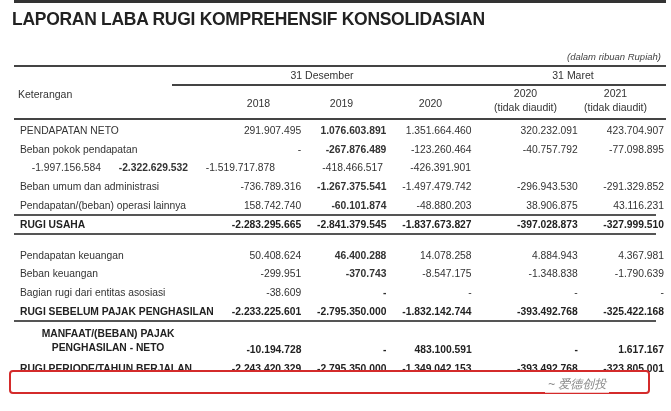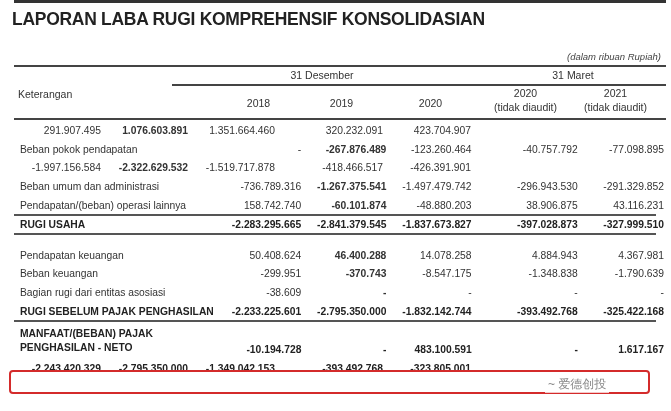--- a/index.html
+++ b/index.html
@@ -25,28 +25,28 @@
     .hdr { position: absolute; font-size: 10.5px; color: #333; text-align: center; }
     .tbl { position: absolute; left: 14px; top: 121px; width: 650px; }
     .row { position: relative; height: 18.8px; display: flex; align-items: center; font-size: 10.3px; }
     .row .label { width: 200px; padding-left: 6px; white-space: nowrap; color: #333; }
     .row .num { text-align: right; color: #333; white-space: nowrap; }
     .c1 { width: 87px; } .c2 { width: 87px; font-weight: bold; } .c3 { width: 87px; } .c4 { width: 88px; padding-left: 20px; } .c5 { width: 88px; }
     .row.bold .label, .row.bold .num { font-weight: bold; color: #222; }
     .row.ul::after { content: ""; position: absolute; left: 0; right: 8px; bottom: -1px; height: 2px; background: #555; }
     .gap { height: 12px; }
     .row.two { height: 34px; align-items: flex-end; padding-bottom: 2px; }
-    .row.two .label { white-space: normal; line-height: 14px; width: 180px; }
+    .row.two .label { white-space: normal; line-height: 14px; width: 180px; text-align: center; }
     .highlight {
       position: absolute; left: 9px; top: 370px; width: 641px; height: 24px;
       border: 2.5px solid #d42b2b; border-radius: 4px; box-sizing: border-box;
     }
     .watermark {
       position: absolute; left: 545px; top: 376px; font-size: 12px; color: #888;
-      background: rgba(255,255,255,0.75); padding: 0 3px; white-space: nowrap;
+      background: rgba(255,255,255,0.75); padding: 0 3px; white-space: nowrap; font-style: italic;
     }
   </style>
 </head>
 <body>
 
 <div class="topline"></div>
 <div class="title">LAPORAN LABA RUGI KOMPREHENSIF KONSOLIDASIAN</div>
 <div class="unit">(dalam ribuan Rupiah)</div>
 
 <div class="hline" style="left:14px;top:65px;width:652px;height:2px;"></div>
@@ -58,20 +58,21 @@
 <div class="hdr" style="left:478px;top:69px;width:190px;">31 Maret</div>
 
 <div class="hdr" style="left:221px;top:97px;width:75px;"><span>2018</span></div>
 <div class="hdr" style="left:304px;top:97px;width:75px;text-align:center;"><span>2019</span></div>
 <div class="hdr" style="left:393px;top:97px;width:75px;"><span>2020</span></div>
 <div class="hdr" style="left:478px;top:86px;width:95px;line-height:14px;"><span>2020</span><br><span>(tidak diaudit)</span></div>
 <div class="hdr" style="left:568px;top:86px;width:95px;line-height:14px;"><span>2021</span><br><span>(tidak diaudit)</span></div>
 
 <div class="tbl">
   <div class="row">
+    <span class="label">PENDAPATAN NETO</span>
     <span class="num c1">291.907.495</span>
     <span class="num c2">1.076.603.891</span>
     <span class="num c3">1.351.664.460</span>
     <span class="num c4">320.232.091</span>
     <span class="num c5">423.704.907</span>
   </div>
   <div class="row">
     <span class="label">Beban pokok pendapatan</span>
     <span class="num c1">-</span>
     <span class="num c2">-267.876.489</span>
@@ -145,20 +146,21 @@
   </div>
   <div class="row bold two">
     <span class="label">MANFAAT/(BEBAN) PAJAK PENGHASILAN - NETO</span>
     <span class="num c1" style="margin-left:20px;">-10.194.728</span>
     <span class="num c2">-</span>
     <span class="num c3">483.100.591</span>
     <span class="num c4">-</span>
     <span class="num c5">1.617.167</span>
   </div>
   <div class="row bold" style="margin-top:2px;">
+    <span class="label">RUGI PERIODE/TAHUN BERJALAN</span>
     <span class="num c1">-2.243.420.329</span>
     <span class="num c2">-2.795.350.000</span>
     <span class="num c3">-1.349.042.153</span>
     <span class="num c4">-393.492.768</span>
     <span class="num c5">-323.805.001</span>
   </div>
 </div>
 
 <div class="highlight"></div>
 <div class="watermark">~ 爱德创投</div>

